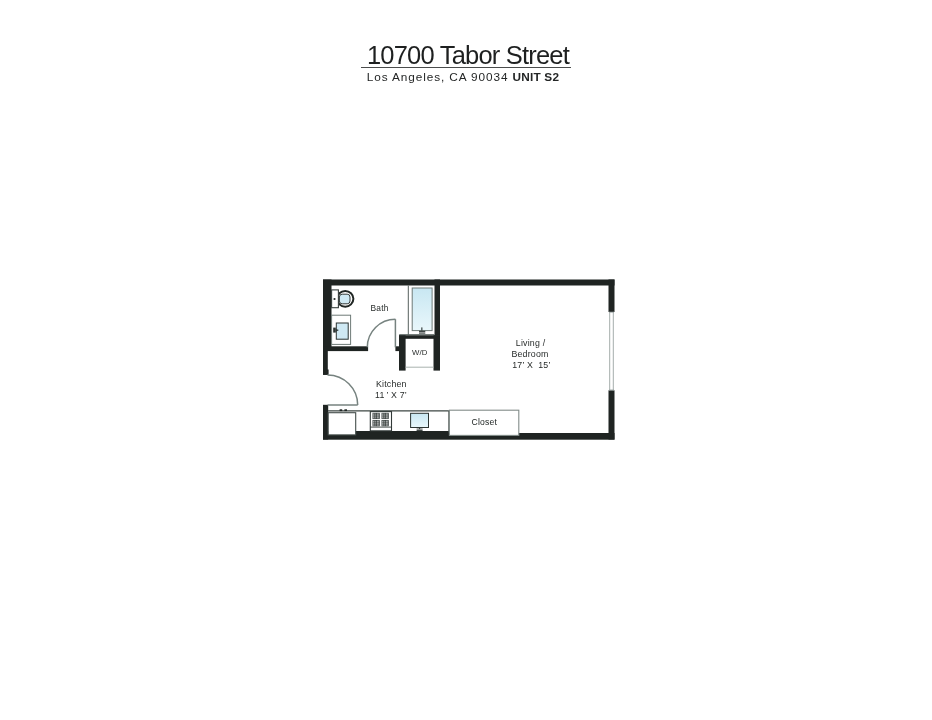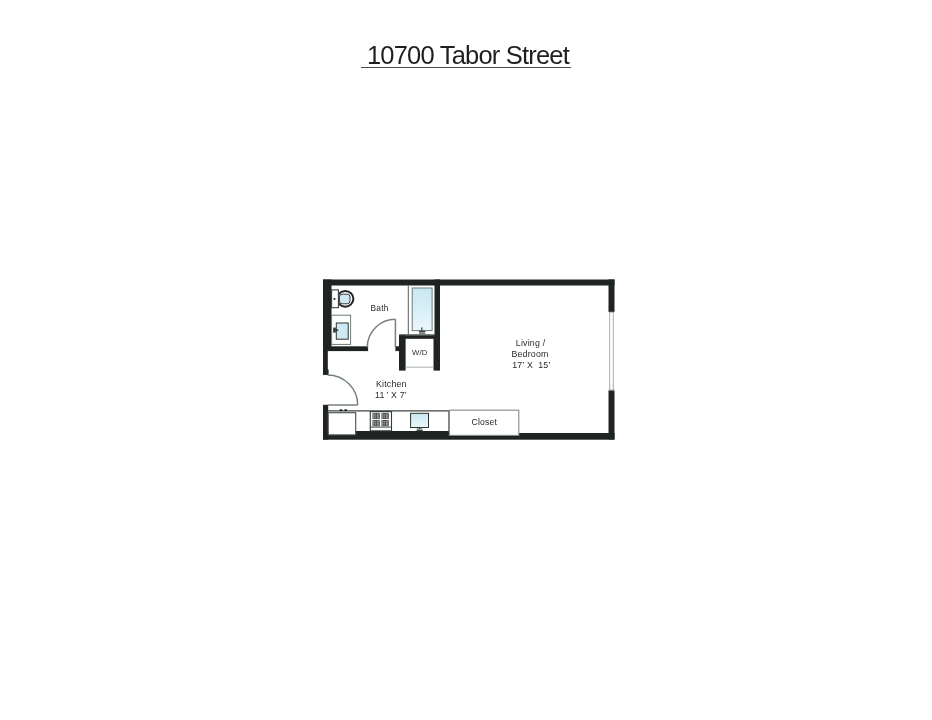--- a/index.html
+++ b/index.html
@@ -13,20 +13,21 @@
 .rule{position:absolute;left:361px;top:67.2px;width:210px;height:1px;background:#4a4c4c;}
 </style>
 </head>
 <body>
 <div class="page">
 
   <div class="title">10700 Tabor Street</div>
 
   <div class="rule"></div>
 
+  <div class="subtitle">Los Angeles, CA 90034&nbsp;<b>UNIT S2</b></div>
 
   <svg width="932" height="720" viewBox="0 0 932 720" style="position:absolute;left:0;top:0" fill="none" stroke="none">
     <defs>
       <linearGradient id="aqua" x1="0" y1="0" x2="0" y2="1">
         <stop offset="0" stop-color="#c8e7f2"></stop>
         <stop offset="1" stop-color="#e9f7fb"></stop>
       </linearGradient>
     </defs>
 
     <rect x="323" y="279.5" width="291.5" height="6" fill="#1f2422"></rect>

